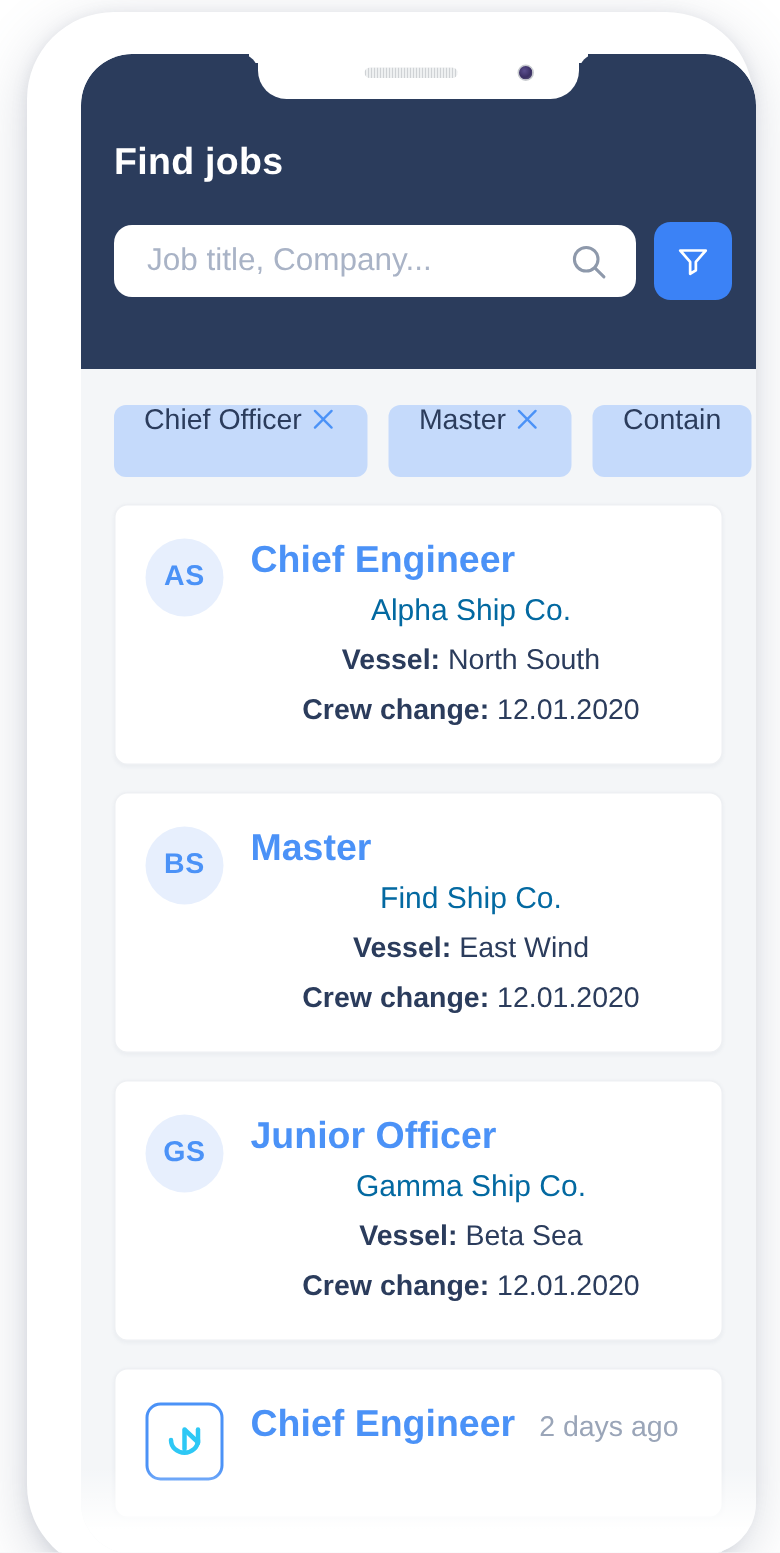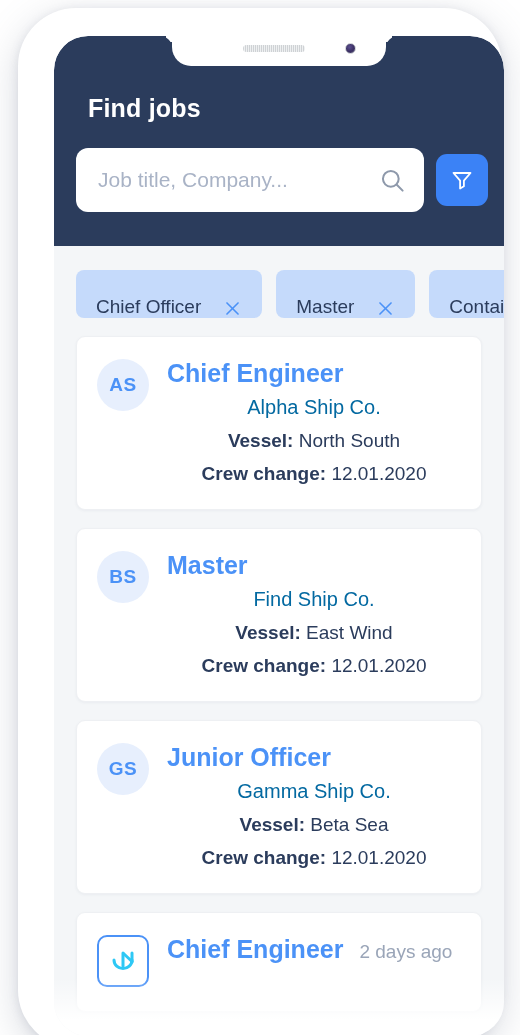--- a/index.html
+++ b/index.html
@@ -97,36 +97,35 @@
   }
 
   .header-title {
     position: absolute;
     left: 22px;
     top: 58px;
     color: #ffffff;
     font-size: 25px;
     font-weight: bold;
     letter-spacing: .2px;
-    margin-left: 12px;
   }
 
   .search-row {
     position: absolute;
     left: 22px;
     top: 112px;
     right: 16px;
     display: flex;
     align-items: center;
     gap: 12px;
   }
 
   .search-field {
     flex: 1;
-    height: 64px;
+    height: 48px;
     background: #ffffff;
     border-radius: 12px;
     display: flex;
     align-items: center;
     padding: 0 18px 0 22px;
   }
   .search-input {
     flex: 1;
     border: none;
     outline: none;
@@ -158,22 +157,22 @@
     padding: 24px 0 18px 22px;
     overflow: hidden;
     white-space: nowrap;
   }
   .chip {
     flex: 0 0 auto;
     height: 48px;
     background: #c5dafb;
     border-radius: 8px;
     display: flex;
-    align-items: flex-end;
-    gap: 22px;
+    align-items: flex-start;
+    gap: 5px;
     padding: 0 20px;
     cursor: pointer;
   }
   .chip-label {
     font-size: 19px;
     color: #2b3c5c;
   }
   .chip-close { display: block; cursor: pointer; }
 
   

